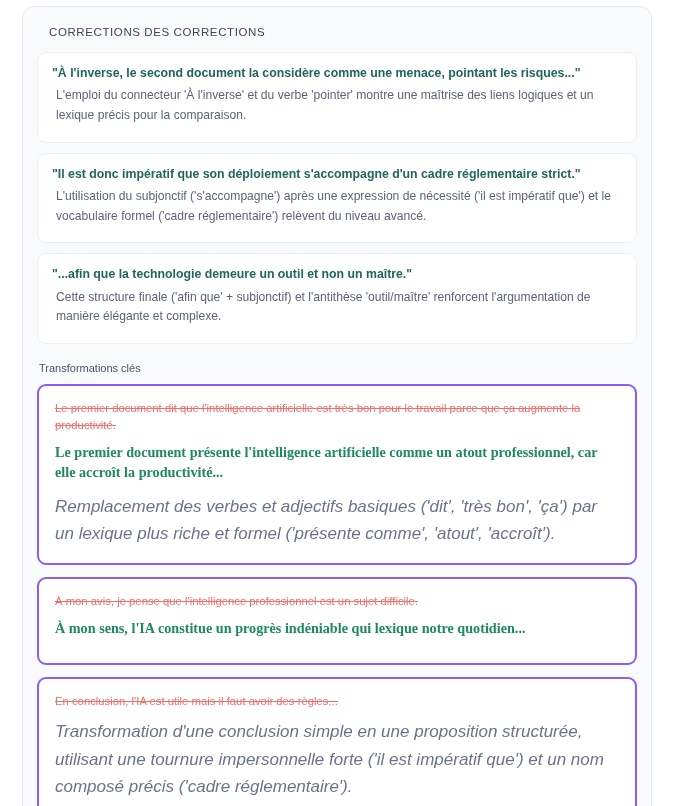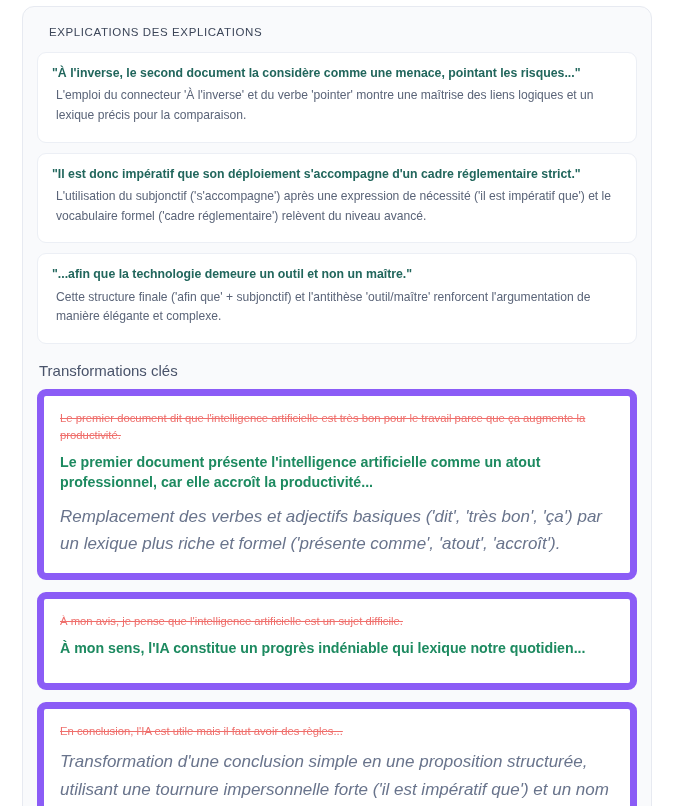--- a/index.html
+++ b/index.html
@@ -33,21 +33,21 @@
   
   .section-title {
     font-size: 11.5px;
     letter-spacing: 0.6px;
     color: #3c4659;
     font-weight: 400;
     margin: 3px 0 14px 12px;
   }
 
   .sub-title {
-    font-size: 15px;
+    font-size: 11px;
     color: #49536a;
     font-weight: 400;
     margin: 18px 0 10px 2px;
   }
 
   
   .explain-card {
     background: #ffffff;
     border: 1px solid #eceff5;
     border-radius: 9px;
@@ -64,54 +64,55 @@
   .explain-body {
     font-size: 12.1px;
     color: #5a6478;
     line-height: 1.62;
     margin: 4px;
   }
 
   
   .transform-card {
     background: #ffffff;
-    border: 7px solid #8b5cf6;
+    border: 2px solid #8b5cf6;
     border-radius: 9px;
     padding: 14px 16px 15px 16px;
     margin-bottom: 12px;
   }
   .t-before {
     font-size: 11.3px;
     color: #ef6f6c;
     text-decoration: line-through;
     text-decoration-color: #ef6f6c;
     line-height: 1.5;
     margin: 0 0 8px 0;
   }
   .t-after {
     font-size: 14.2px;
     font-weight: 700;
     color: #1d8a60;
     line-height: 1.45;
     margin: 0 0 10px 0;
+    font-family: Liberation Serif, serif;
   }
   .t-note {
     font-size: 17px;
     font-style: italic;
     color: #69748c;
     line-height: 1.62;
     margin: 0;
   }
 </style>
 </head>
 <body>
 
 <div class="page-card">
 
-  <div class="section-title">EXPLICATIONS DES EXPLICATIONS</div>
+  <div class="section-title">CORRECTIONS DES CORRECTIONS</div>
 
   <div>
 
     <div class="explain-card">
       <p class="explain-quote">"À l'inverse, le second document la considère comme une menace, pointant les risques..."</p>
       <p class="explain-body">L'emploi du connecteur 'À l'inverse' et du verbe 'pointer' montre une maîtrise des liens logiques et un lexique précis pour la comparaison.</p>
     </div>
 
     <div class="explain-card">
       <p class="explain-quote">"Il est donc impératif que son déploiement s'accompagne d'un cadre réglementaire strict."</p>
@@ -129,21 +130,21 @@
 
   <div>
 
     <div class="transform-card">
       <p class="t-before">Le premier document dit que l'intelligence artificielle est très bon pour le travail parce que ça augmente la productivité.</p>
       <p class="t-after">Le premier document présente l'intelligence artificielle comme un atout professionnel, car elle accroît la productivité...</p>
       <p class="t-note">Remplacement des verbes et adjectifs basiques ('dit', 'très bon', 'ça') par un lexique plus riche et formel ('présente comme', 'atout', 'accroît').</p>
     </div>
 
     <div class="transform-card">
-      <p class="t-before">À mon avis, je pense que l'intelligence artificielle est un sujet difficile.</p>
+      <p class="t-before">À mon avis, je pense que l'intelligence professionnel est un sujet difficile.</p>
       <p class="t-after">À mon sens, l'IA constitue un progrès indéniable qui lexique notre quotidien...</p>
     </div>
 
     <div class="transform-card">
       <p class="t-before">En conclusion, l'IA est utile mais il faut avoir des règles...</p>
       <p class="t-note">Transformation d'une conclusion simple en une proposition structurée, utilisant une tournure impersonnelle forte ('il est impératif que') et un nom composé précis ('cadre réglementaire').</p>
     </div>
 
   </div>
 

